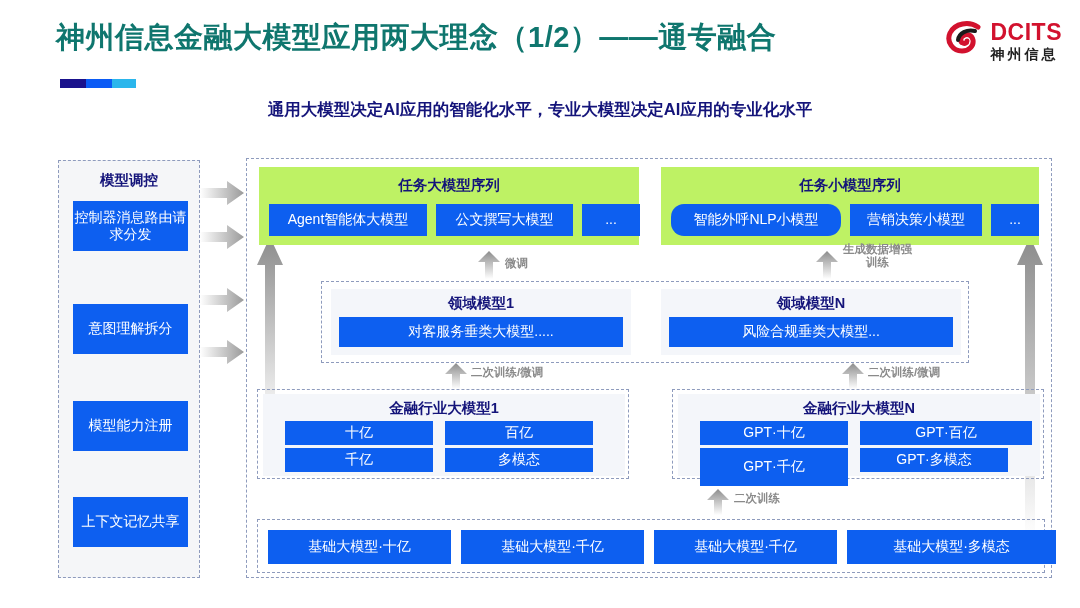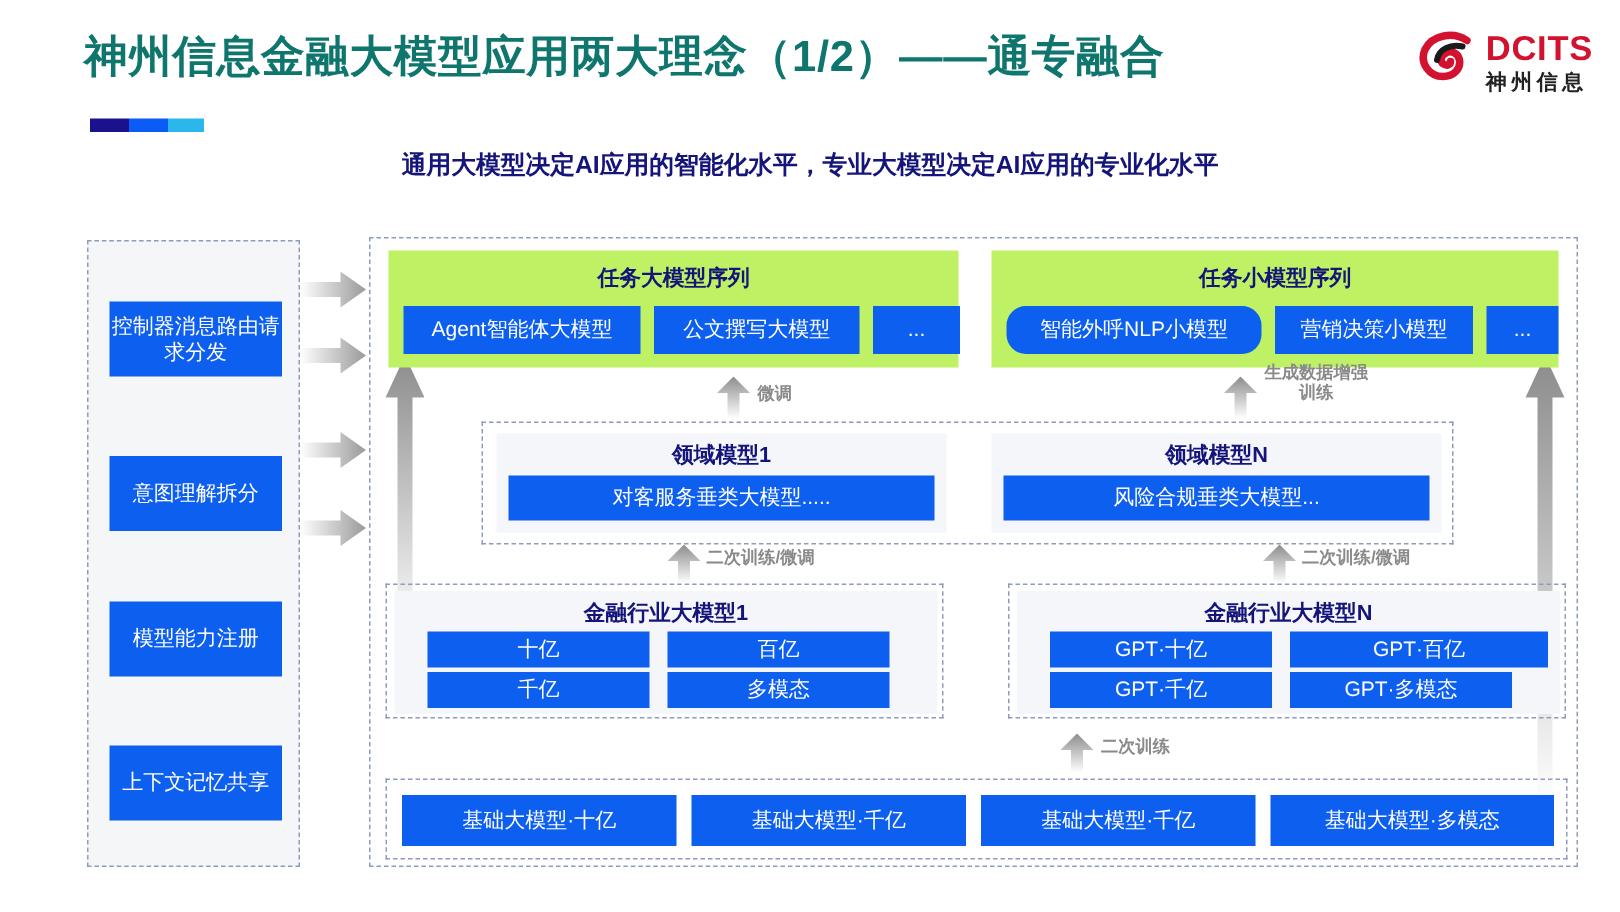--- a/index.html
+++ b/index.html
@@ -89,20 +89,21 @@
     </svg>
     <div class="logo-text">
       <span class="logo-en">DCITS</span>
       <span class="logo-cn">神州信息</span>
     </div>
   </div>
 
   <div class="subtitle">通用大模型决定AI应用的智能化水平，专业大模型决定AI应用的专业化水平</div>
 
   <div id="sidebar" class="dashed">
+    <div class="sb-title">模型调控</div>
 
     <div class="sb-item blue-box" style="top:40px; height:50px;">
       <span>控制器消息路由请求分发</span>
     </div>
     <div class="sb-item blue-box" style="top:143px; height:50px;">
       <span>意图理解拆分</span>
     </div>
     <div class="sb-item blue-box" style="top:240px; height:50px;">
       <span>模型能力注册</span>
     </div>
@@ -238,21 +239,21 @@
 
     <div class="dashed" style="position:absolute; left:425px; top:230px; width:372px; height:90px;">
       <div class="panel-bg" style="position:absolute; left:5px; top:4px; width:362px; height:82px;">
         <div class="group-title" style="position:absolute; left:0; right:0; top:5px;">金融行业大模型N</div>
         <div class="blue-box" style="position:absolute; left:22px; top:27px; width:148px; height:24px;">
           <span>GPT·十亿</span>
         </div>
         <div class="blue-box" style="position:absolute; left:182px; top:27px; width:172px; height:24px;">
           <span>GPT·百亿</span>
         </div>
-        <div class="blue-box" style="position:absolute; left:22px; top:54px; width:148px; height:24px;">
+        <div class="blue-box" style="position:absolute; left:22px; top:54px; width:148px; height:38px;">
           <span>GPT·千亿</span>
         </div>
         <div class="blue-box" style="position:absolute; left:182px; top:54px; width:148px; height:24px;">
           <span>GPT·多模态</span>
         </div>
       </div>
     </div>
 
     
     <svg class="arrow-up" style="left:460px; top:330px; width:22px; height:26px;" viewBox="0 0 22 26">
@@ -264,19 +265,19 @@
     <div class="dashed" style="position:absolute; left:10px; top:360px; width:788px; height:54px;">
       <div class="blue-box" style="position:absolute; left:10px; top:10px; width:183px; height:34px;">
         <span>基础大模型·十亿</span>
       </div>
       <div class="blue-box" style="position:absolute; left:203px; top:10px; width:183px; height:34px;">
         <span>基础大模型·千亿</span>
       </div>
       <div class="blue-box" style="position:absolute; left:396px; top:10px; width:183px; height:34px;">
         <span>基础大模型·千亿</span>
       </div>
-      <div class="blue-box" style="position:absolute; left:589px; top:10px; width:189px; height:34px;">
+      <div class="blue-box" style="position:absolute; left:589px; top:10px; width:209px; height:34px;">
         <span>基础大模型·多模态</span>
       </div>
     </div>
 
   </div>
 </div>
 
 </body></html>

